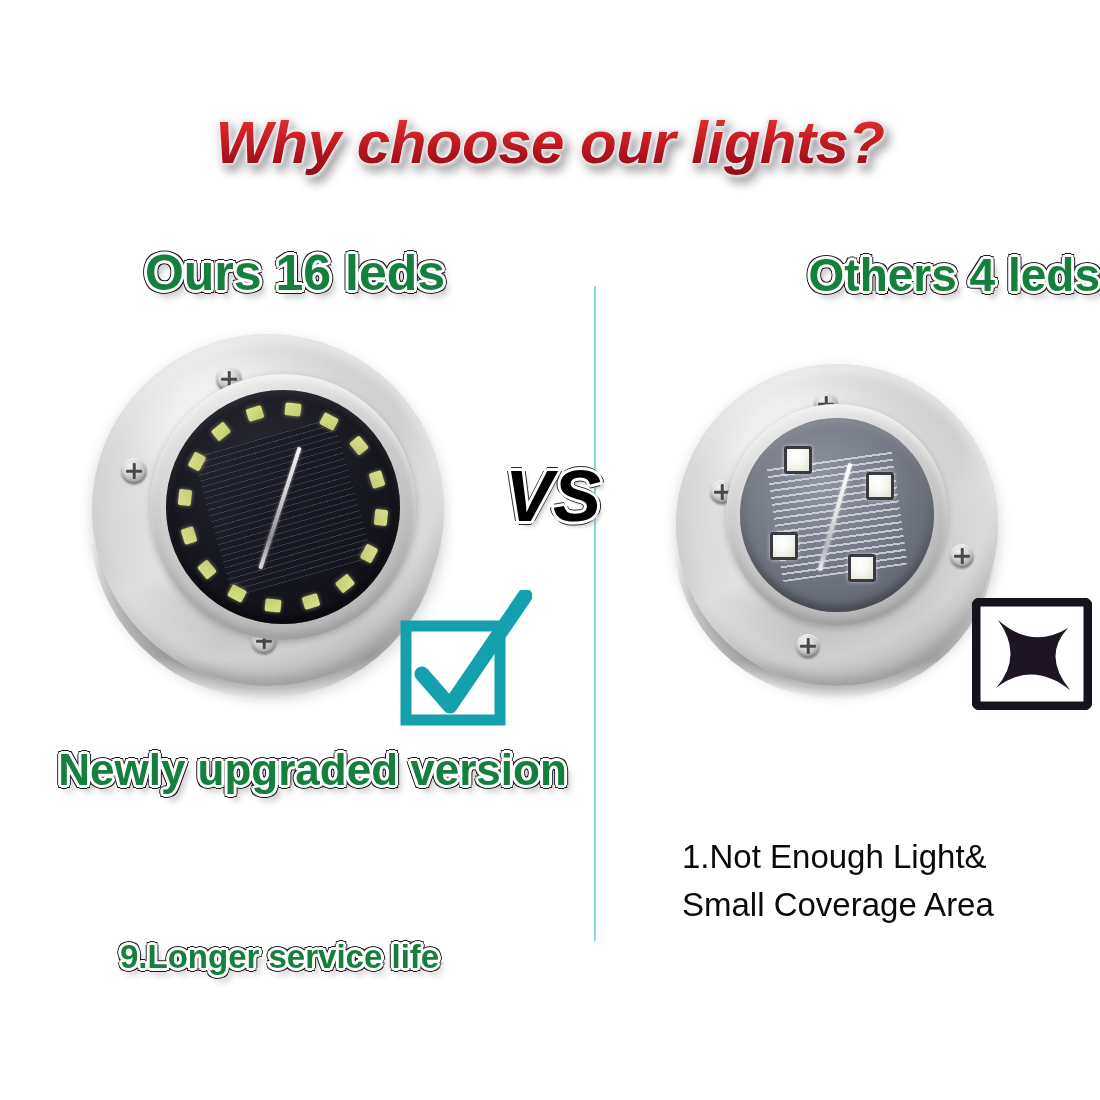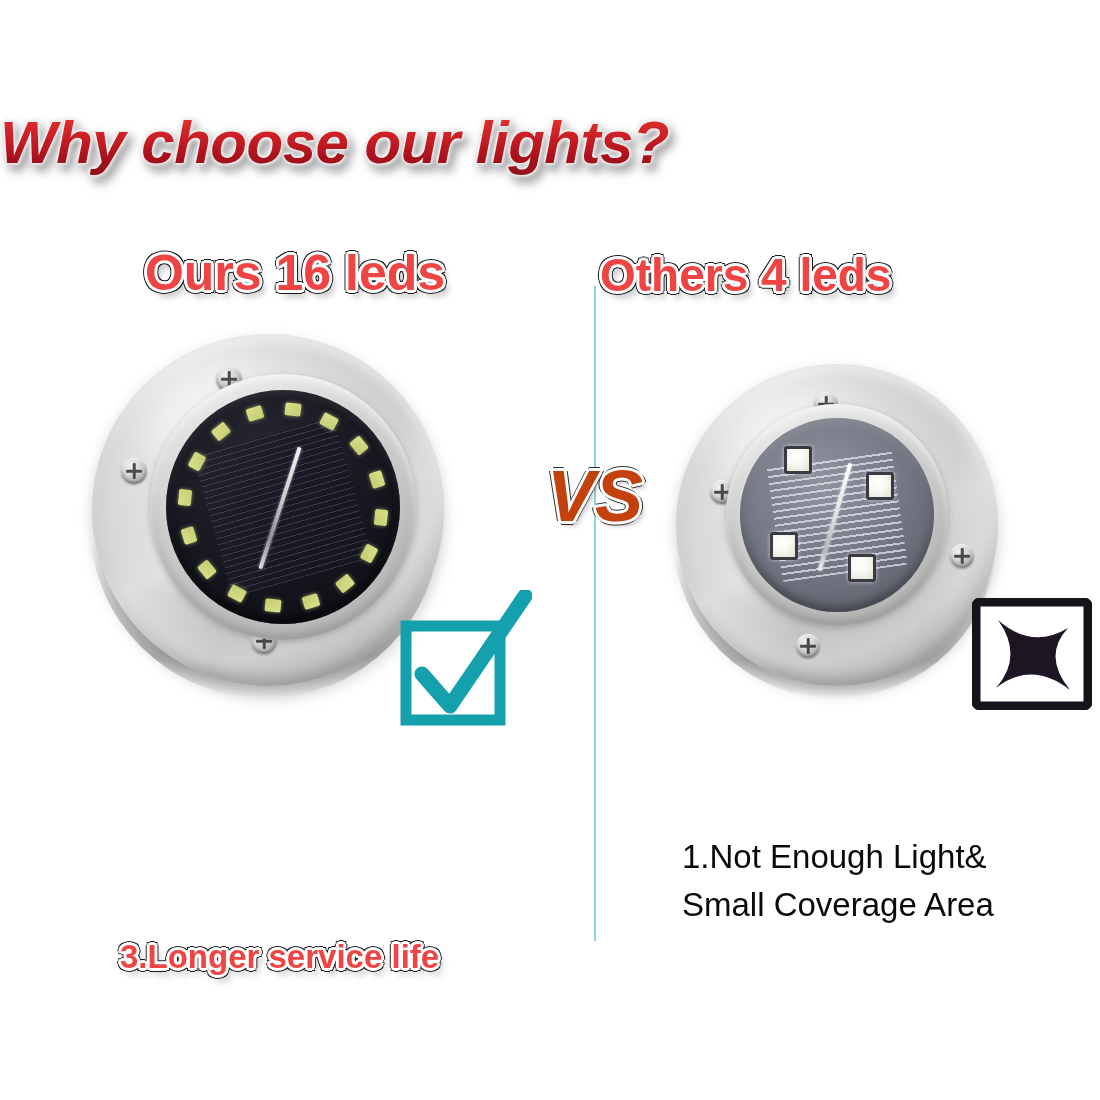--- a/index.html
+++ b/index.html
@@ -6,59 +6,59 @@
   body{
     width:1100px;height:1100px;
     background:#ffffff;
     font-family:"Liberation Sans","DejaVu Sans",sans-serif;
     overflow:hidden;position:relative;
   }
   .stage{position:relative;width:1100px;height:1100px;}
 
   
   #title{
-    position:absolute;left:0;top:108px;width:1100px;text-align:left;
+    position:absolute;left:0;top:108px;width:1100px;text-align:center;
     font-size:60px;font-weight:bold;font-style:italic;
     letter-spacing:-0.5px;
     color:#b01620;
     background:linear-gradient(180deg,#e23b34 0%,#cf2026 38%,#a8111c 72%,#8d0d17 100%);
     -webkit-background-clip:text;background-clip:text;
     -webkit-text-fill-color:transparent;
     text-shadow:none;
     filter:drop-shadow(0 0 2px #ffffff) drop-shadow(1px 1px 0 #dcdcdc)
            drop-shadow(-1px -1px 0 #e8e8e8) drop-shadow(4px 6px 5px rgba(90,90,95,0.55));
     white-space:nowrap;
   }
 
   
   #divider{
     position:absolute;left:594px;top:286px;width:2px;height:655px;
     background:#7fd8dc;opacity:.95;
   }
 
   
   .outlined{
-    color:#ef4444;
+    color:#15803d;
     font-weight:bold;
     -webkit-text-stroke:0px;
     text-shadow:
       -3px 0 #fff, 3px 0 #fff, 0 -3px #fff, 0 3px #fff,
       -2.2px -2.2px #fff, 2.2px -2.2px #fff, -2.2px 2.2px #fff, 2.2px 2.2px #fff,
       -4px 0 #1a1a1a, 4px 0 #1a1a1a, 0 -4px #1a1a1a, 0 4px #1a1a1a,
       -3px -3px #1a1a1a, 3px -3px #1a1a1a, -3px 3px #1a1a1a, 3px 3px #1a1a1a,
       5px 7px 6px rgba(120,120,125,.45);
     white-space:nowrap;
   }
 
   #hdr-ours{position:absolute;left:0;top:244px;width:590px;text-align:center;font-size:50px;}
-  #hdr-others{position:absolute;left:600px;top:248px;width:500px;text-align:left;font-size:46px;}
+  #hdr-others{position:absolute;left:600px;top:248px;width:500px;text-align:right;font-size:46px;}
 
   #vs{
-    position:absolute;left:505px;top:455px;width:180px;text-align:center;
-    font-size:72px;font-weight:bold;font-style:italic;color:#c2410c;
+    position:absolute;left:505px;top:455px;width:180px;
+    font-size:72px;font-weight:bold;font-style:italic;color:#000000;
     text-shadow:
       -3px 0 #fff,3px 0 #fff,0 -3px #fff,0 3px #fff,
       -2px -2px #fff,2px -2px #fff,-2px 2px #fff,2px 2px #fff,
       -4px 0 #2a2a2a,4px 0 #2a2a2a,0 -4px #2a2a2a,0 4px #2a2a2a,
       4px 5px 4px rgba(120,120,125,.4);
     white-space:nowrap;z-index:6;
   }
 
   #sub-left{position:absolute;left:35px;top:745px;width:555px;text-align:center;font-size:44px;}
   .bullet-l{position:absolute;left:120px;width:420px;text-align:left;font-size:33px;}
@@ -260,18 +260,19 @@
       <div class="led" style="left:30px;top:114px;width:22px;height:22px;"></div>
       <div class="led" style="left:108px;top:136px;width:22px;height:22px;"></div>
     </div>
   </div>
 
   <svg id="x-mark" viewBox="0 0 120 112">
     <rect x="4" y="4" width="112" height="104" fill="#ffffff" stroke="#16131c" stroke-width="9" rx="4"></rect>
     <path d="M26 22 Q60 52 96 30 Q70 58 98 92 Q60 62 24 90 Q52 58 26 22 Z" fill="#1d1424"></path>
   </svg>
 
-  <div id="bl3" class="outlined bullet-l">3.Longer service life</div>
+  <div id="sub-left" class="outlined">Newly upgraded version</div>
+  <div id="bl3" class="outlined bullet-l">9.Longer service life</div>
 
   <div id="br1" class="plain bullet-r">1.Not Enough Light&amp;</div>
   <div id="br2" class="plain bullet-r">Small Coverage Area</div>
 
 </div>
 
 </body></html>

